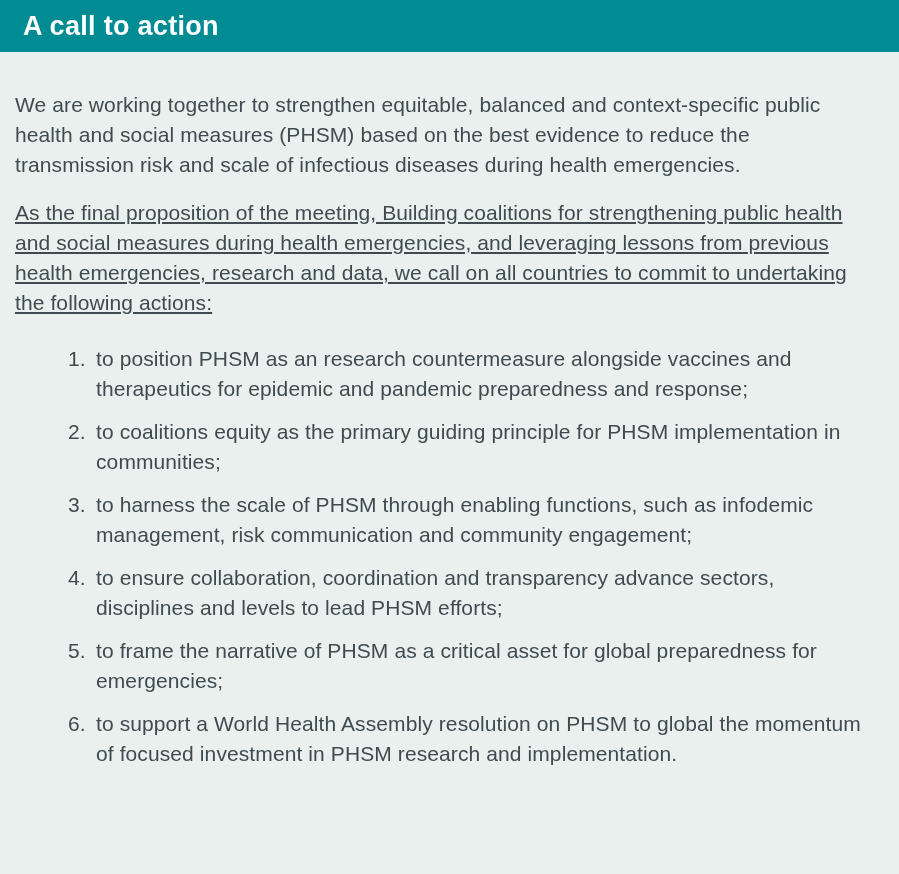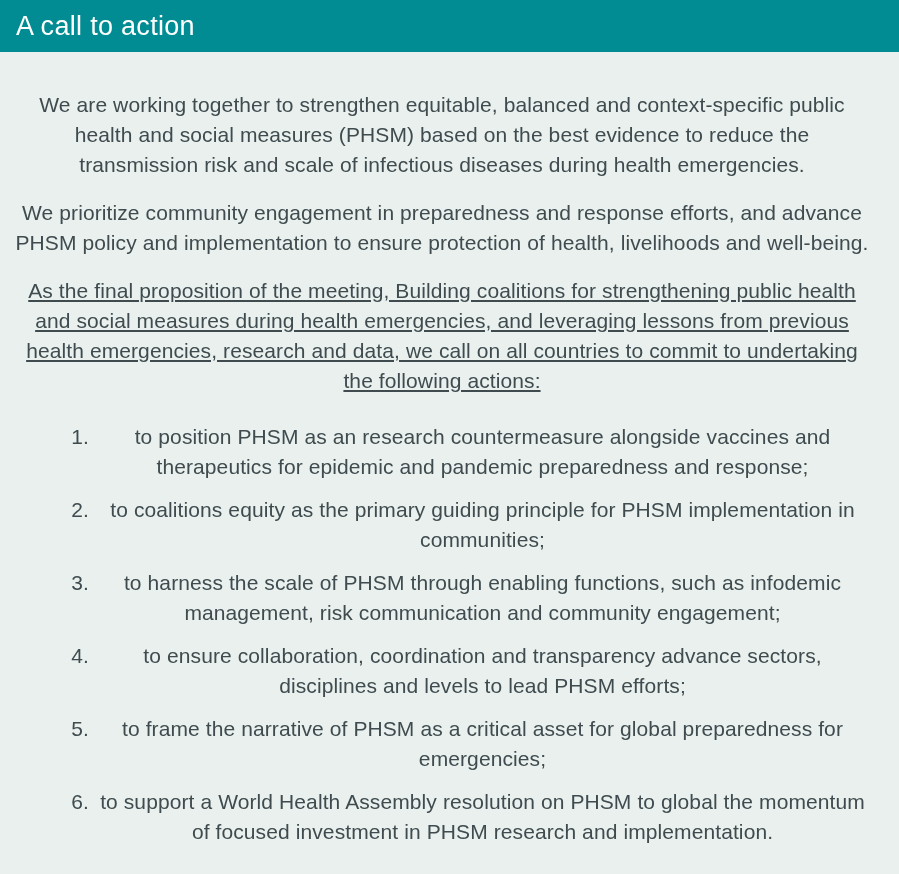--- a/index.html
+++ b/index.html
@@ -25,33 +25,32 @@
     height: 52px;
     flex: 0 0 52px;
     display: flex;
     align-items: center;
     padding: 0 16px;
     box-sizing: border-box;
   }
   .section-title {
     color: #ffffff;
     font-size: 27px;
-    font-weight: normal;
+    font-weight: bold;
     letter-spacing: 0.3px;
-    margin: 0;
+    margin: 7px;
     line-height: 1;
   }
   .content {
     padding: 38px 30px 20px 15px;
     box-sizing: border-box;
     color: #3f4b4e;
     font-size: 21px;
     line-height: 30px;
     letter-spacing: 0.1px;
-    text-align: center;
   }
   .paragraph {
     margin: 0 0 18px 0;
   }
   .paragraph:last-of-type {
     margin-bottom: 26px;
     text-decoration: underline;
   }
   .action-list {
     margin: 0;
@@ -77,21 +76,20 @@
 <div class="page">
 
   <div class="section-header">
     <h1 class="section-title">A call to action</h1>
   </div>
 
   <div class="content">
 
     <p class="paragraph">We are working together to strengthen equitable, balanced and context-specific public health and social measures (PHSM) based on the best evidence to reduce the transmission risk and scale of infectious diseases during health emergencies.</p>
 
-    <p class="paragraph">We prioritize community engagement in preparedness and response efforts, and advance PHSM policy and implementation to ensure protection of health, livelihoods and well-being.</p>
 
     <p class="paragraph">As the final proposition of the meeting, Building coalitions for strengthening public health and social measures during health emergencies, and leveraging lessons from previous health emergencies, research and data, we call on all countries to commit to undertaking the following actions:</p>
 
     <ol class="action-list">
       <li class="action-item">
         <span class="item-number">1.</span>
         <span class="item-text">to position PHSM as an research countermeasure alongside vaccines and therapeutics for epidemic and pandemic preparedness and response;</span>
       </li>
       <li class="action-item">
         <span class="item-number">2.</span>

